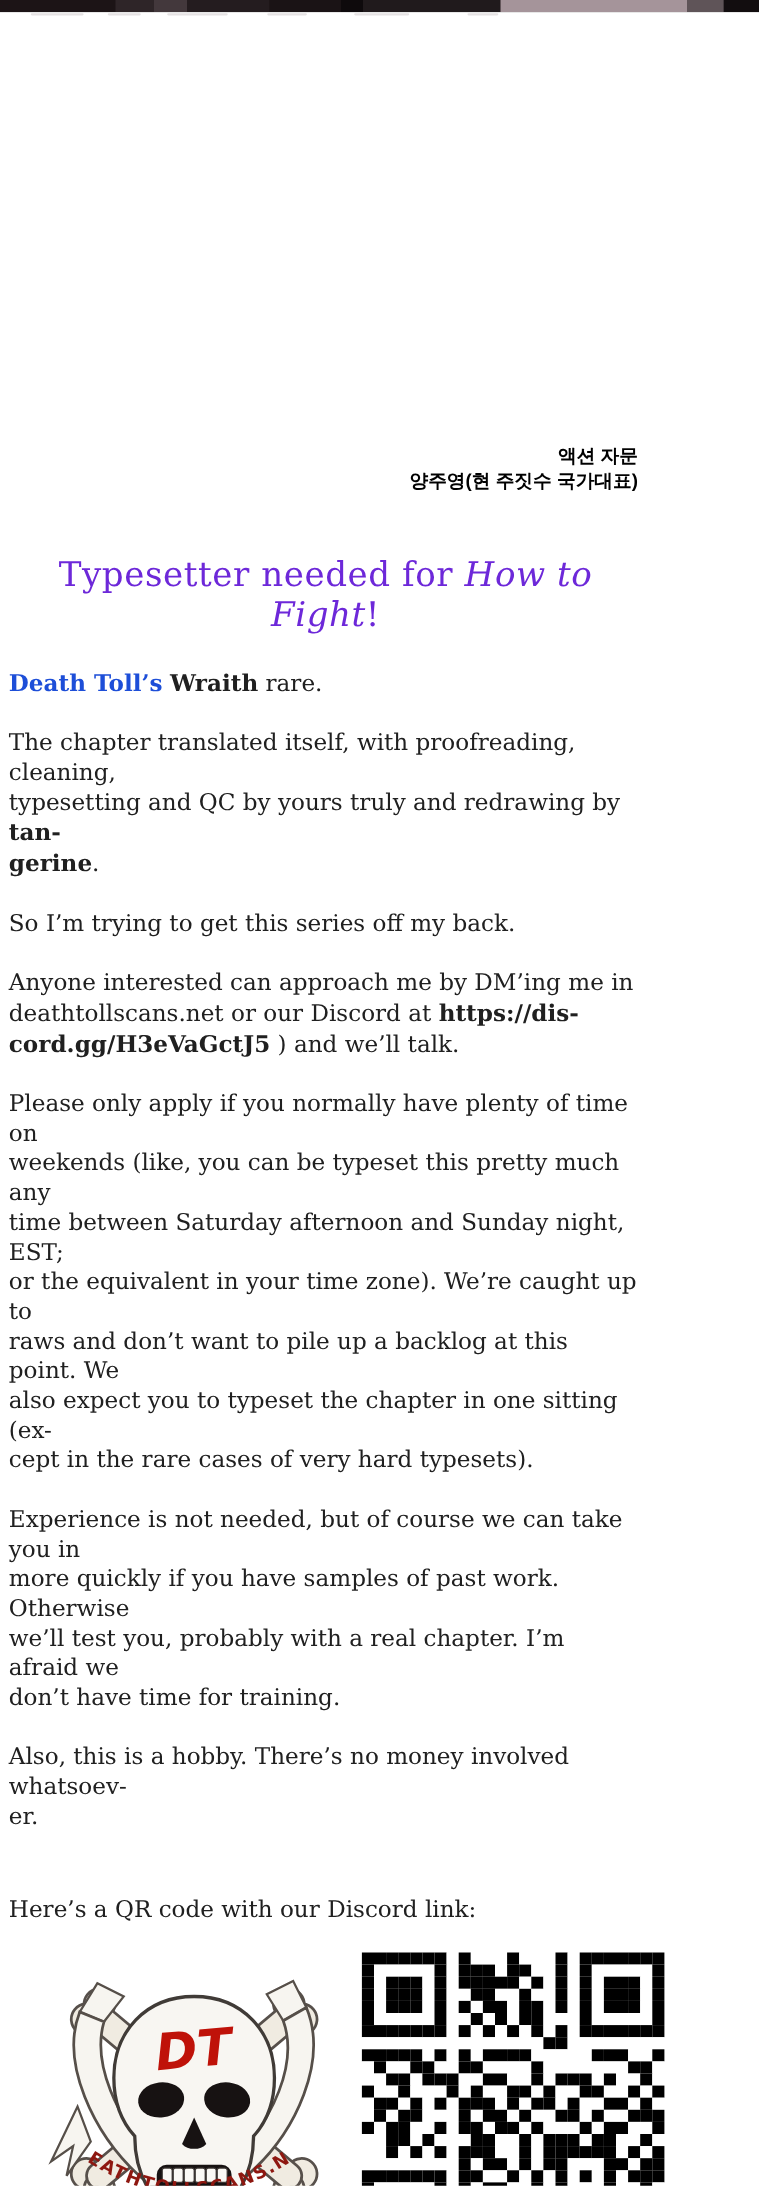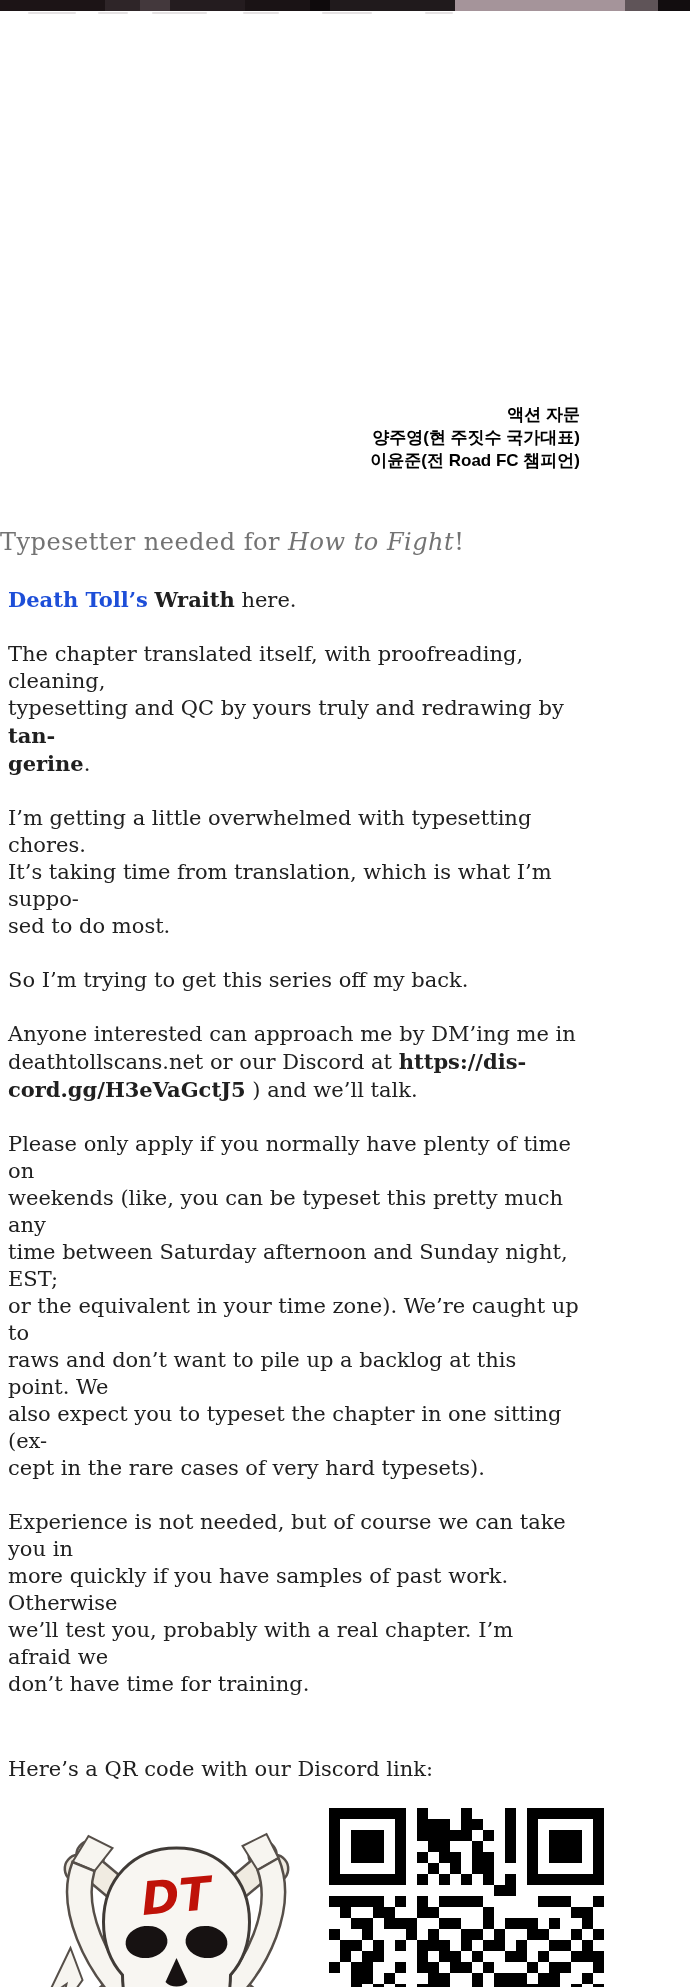--- a/index.html
+++ b/index.html
@@ -13,21 +13,21 @@
   .panel-strip{position:relative;width:690px;height:11px;background:#1c1416;overflow:hidden;}
   .panel-seg{position:absolute;top:0;height:11px;}
   .smudge{position:absolute;height:2px;background:#cfcbcc;opacity:.55;border-radius:1px;}
 
   
   .credits{margin-top:392px;padding-right:12px;text-align:right;
     font-family:"Liberation Sans",sans-serif;font-weight:600;
     font-size:17px;line-height:23px;color:#000;}
 
   
-  .title{margin-top:56px;text-align:left;font-size:24px;color:#737373;letter-spacing:.5px;}
+  .title{margin-top:56px;text-align:center;font-size:31px;color:#6d28d9;letter-spacing:.5px;}
   .title .it{font-style:italic;}
 
   
   .article{margin-top:30px;padding:0 10px 0 8px;font-size:21px;line-height:27px;color:#202020;}
   .article p{margin:27px 0 0 0;white-space:pre-wrap;}
   .article p:first-child{margin-top:0;}
   .article p.gap{margin-top:58px;}
   .article .b{font-weight:bold;margin-top:27px;}
   .article .rb{font-weight:bold;color:#1d4ed8;}
   .article .rbi{font-weight:bold;font-style:italic;color:#e51010;}
@@ -55,48 +55,46 @@
       <div class="panel-seg" style="left: 310px; width: 20px; background: rgb(14, 10, 12);"></div>
       <div class="panel-seg" style="left: 330px; width: 125px; background: rgb(32, 26, 28);"></div>
       <div class="panel-seg" style="left: 455px; width: 170px; background: rgb(165, 148, 154);"></div>
       <div class="panel-seg" style="left: 625px; width: 33px; background: rgb(95, 84, 88);"></div>
       <div class="panel-seg" style="left: 658px; width: 32px; background: rgb(18, 13, 15);"></div>
     </div>
 
   <div class="credits">
     <div>액션 자문</div>
     <div>양주영(현 주짓수 국가대표)</div>
-    <div>이윤준(전 Road FC 챔피언)</div>
   </div>
 
   <div class="title"><span>Typesetter needed for </span><span class="it">How to Fight</span><span>!</span></div>
 
   <div class="article">
-      <p><span class="rb">Death Toll’s</span><span> </span><span class="b">Wraith</span><span> here.</span></p>
+      <p><span class="rb">Death Toll’s</span><span> </span><span class="b">Wraith</span><span> rare.</span></p>
       <p><span>The chapter translated itself, with proofreading, cleaning,
 typesetting and QC by yours truly and redrawing by </span><span class="b">tan-
 gerine</span><span>.</span></p>
-      <p><span>I’m getting a little overwhelmed with typesetting chores.
-It’s taking time from translation, which is what I’m suppo-
-sed to do most.</span></p>
       <p><span>So I’m trying to get this series off my back.</span></p>
       <p><span>Anyone interested can approach me by DM’ing me in
 deathtollscans.net or our Discord at </span><span class="b">https://dis-
 cord.gg/H3eVaGctJ5</span><span> ) and we’ll talk.</span></p>
       <p><span>Please only apply if you normally have plenty of time on
 weekends (like, you can be typeset this pretty much any
 time between Saturday afternoon and Sunday night, EST;
 or the equivalent in your time zone). We’re caught up to
 raws and don’t want to pile up a backlog at this point. We
 also expect you to typeset the chapter in one sitting (ex-
 cept in the rare cases of very hard typesets).</span></p>
       <p><span>Experience is not needed, but of course we can take you in
 more quickly if you have samples of past work. Otherwise
 we’ll test you, probably with a real chapter. I’m afraid we
 don’t have time for training.</span></p>
+      <p><span>Also, this is a hobby. There’s no money involved whatsoev-
+er.</span></p>
       <p class="gap"><span>Here’s a QR code with our Discord link:</span></p>
     </div>
 
   <div class="media-row">
 
     <div class="logo-wrap">
       <svg width="305" height="262" viewBox="0 0 300 262">
 
         <g stroke="#57504b" stroke-width="2.5" fill="#f0ebe1">
           <g transform="rotate(40 150 131)">

